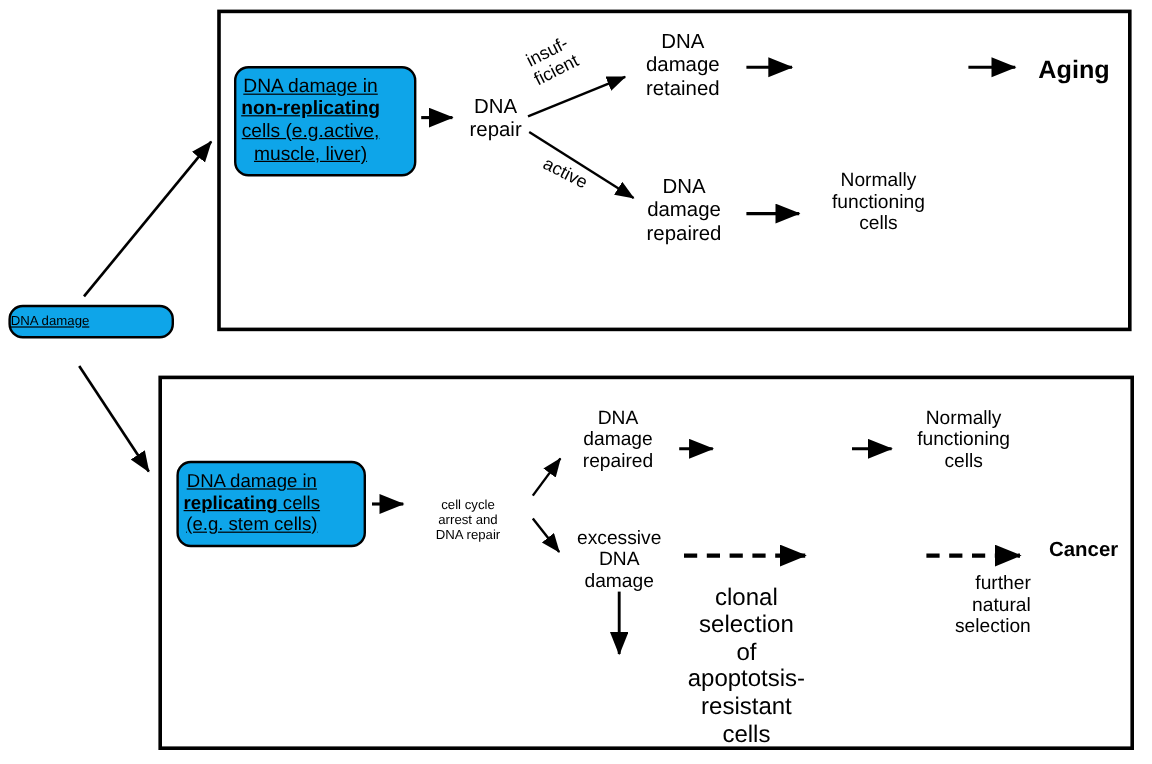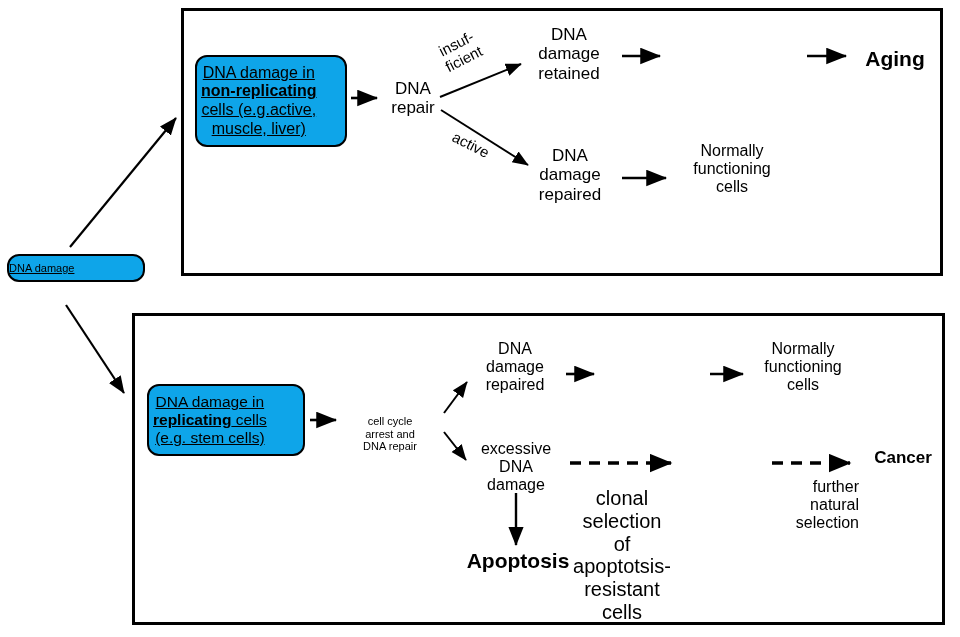--- a/index.html
+++ b/index.html
@@ -127,21 +127,20 @@
 DNA repair</div>
   <div class="node" id="n-damrep-bot">DNA
 damage
 repaired</div>
   <div class="node" id="n-normfunc-bot">Normally
 functioning
 cells</div>
   <div class="node" id="n-excess">excessive
 DNA
 damage</div>
-  <div class="node bigbold" id="n-apoptosis">Apoptosis</div>
   <div class="node" id="n-clonal">clonal
 selection
 of
 apoptotsis-
 resistant
 cells</div>
   <div class="node" id="n-further">further
 natural
 selection</div>
   <div class="node bigbold" id="n-cancer">Cancer</div>

